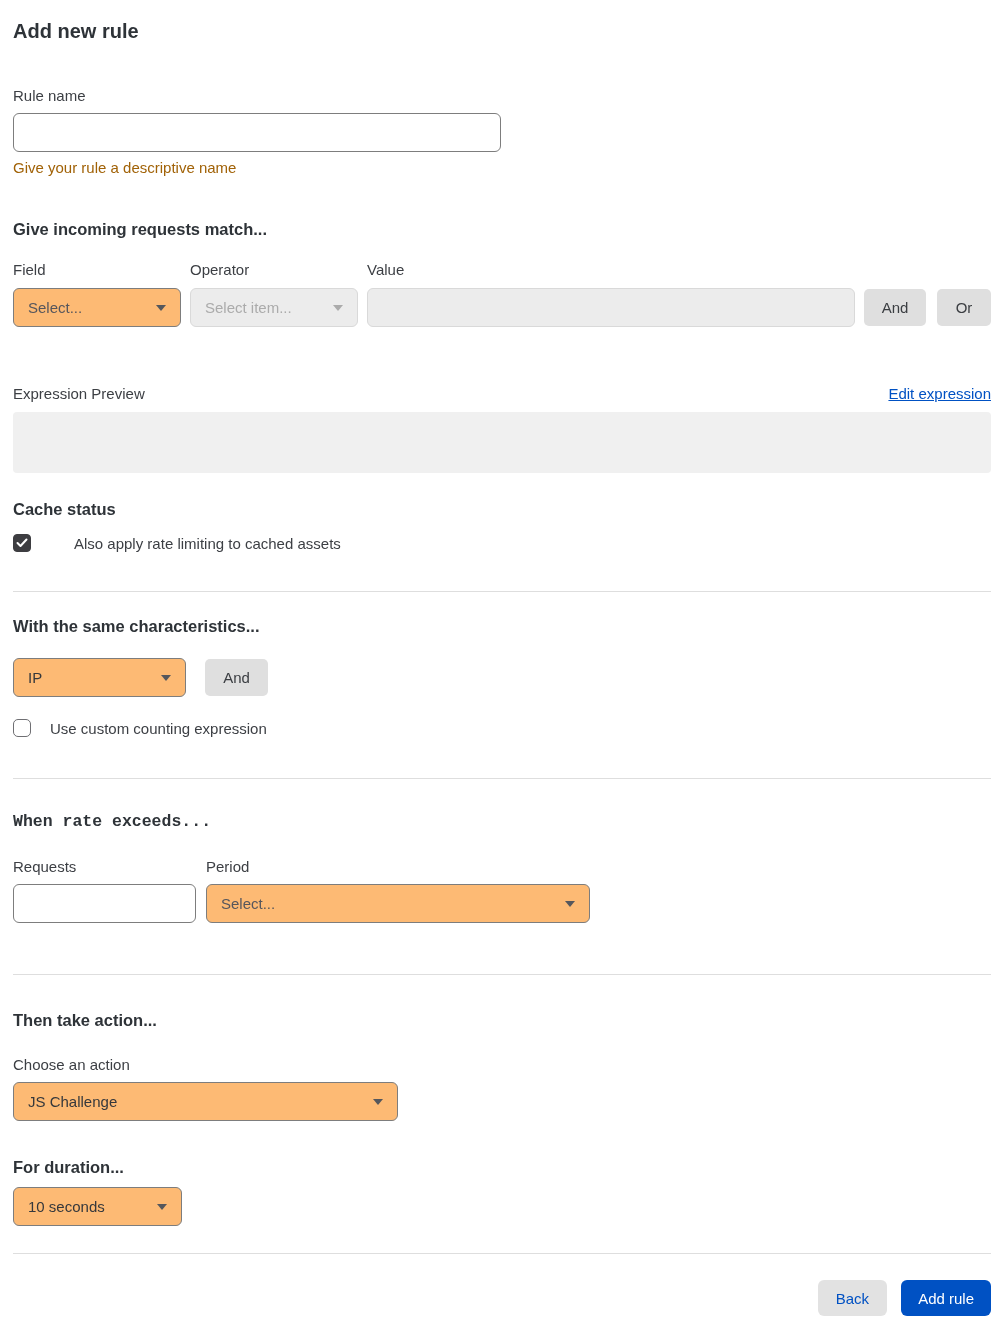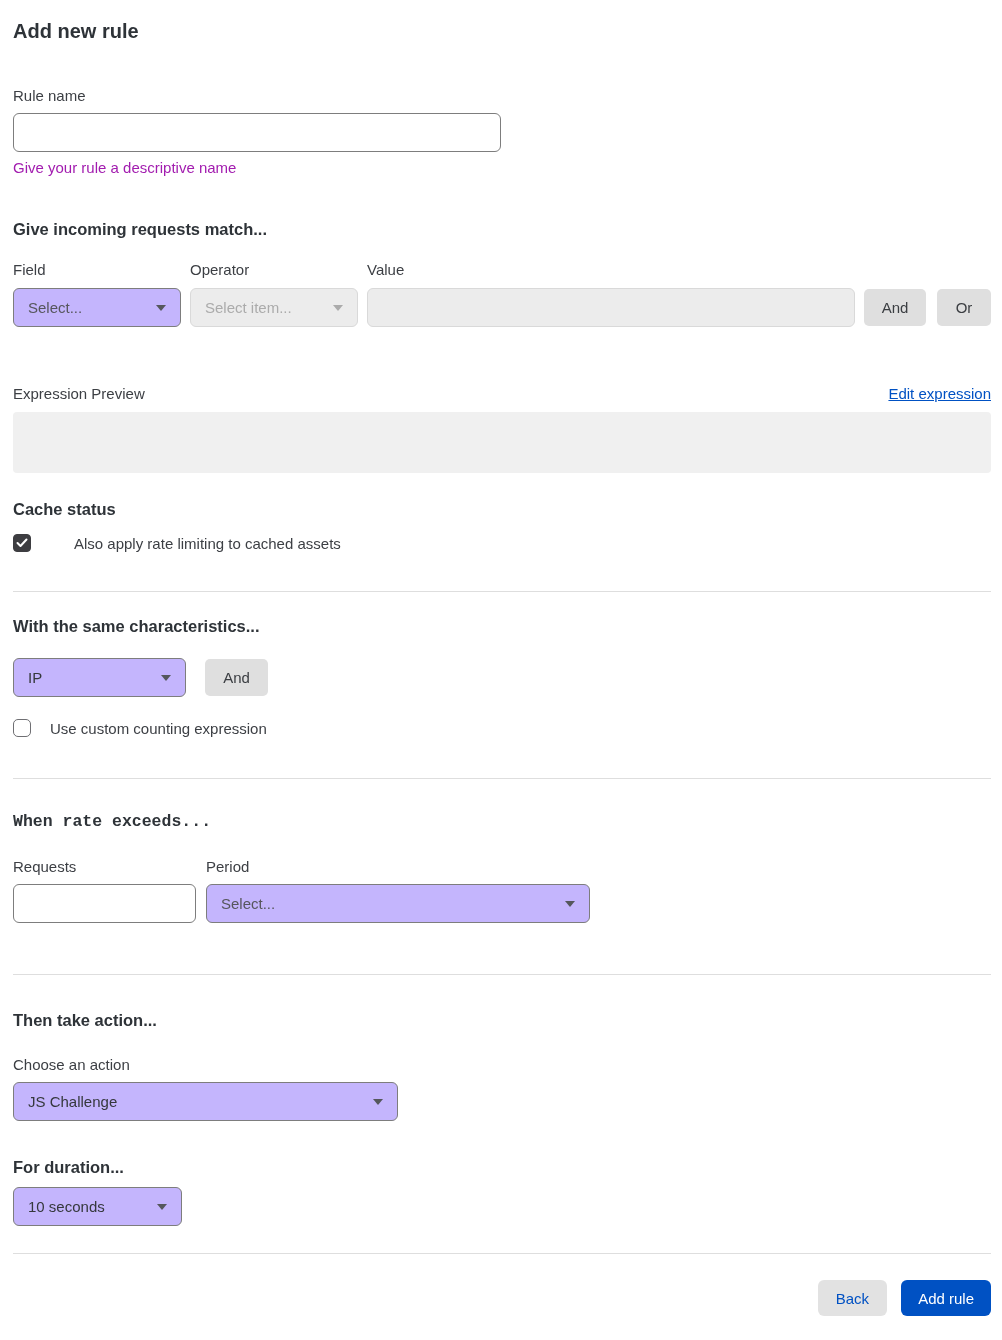--- a/index.html
+++ b/index.html
@@ -9,33 +9,33 @@
     font-family: "Liberation Sans", sans-serif;
     color: #313131;
     overflow: hidden;
   }
   .container { padding: 0 11px 0 13px; }
 
   
   .page-title { margin-top: 20px; font-size: 20px; font-weight: 700; color: #2e3338; }
   .section-heading { font-size: 16.5px; font-weight: 700; color: #2e3338; }
   .field-label { font-size: 15px; color: #3c3f44; }
-  .helper-text { margin-top: 7px; font-size: 15px; color: #a21caf; }
+  .helper-text { margin-top: 7px; font-size: 15px; color: #a16207; }
 
   
   .text-input {
     height: 39px; border: 1px solid #7d7d7d; border-radius: 6px;
     background: #fff; font-family: inherit; font-size: 15px; color: #313131;
     padding: 0 12px; outline: none; width: 100%;
   }
   .text-input:disabled, .text-input.disabled {
     background: #ececec; border-color: #d9d9d9; color: #a8a8a8;
   }
   .selectbox {
-    height: 39px; border: 1px solid #7d7d7d; border-radius: 6px; background: #c4b5fd;
+    height: 39px; border: 1px solid #7d7d7d; border-radius: 6px; background: #fdba74;
     display: flex; align-items: center; justify-content: space-between;
     padding: 0 14px; font-size: 15px; color: #35383c; cursor: pointer;
   }
   .selectbox.placeholder { color: #56565c; }
   .selectbox.disabled {
     background: #ececec; border-color: #d9d9d9; color: #ababab; cursor: default;
   }
   .caret {
     width: 0; height: 0; flex: 0 0 auto; margin-left: 8px;
     border-left: 5.5px solid transparent; border-right: 5.5px solid transparent;

